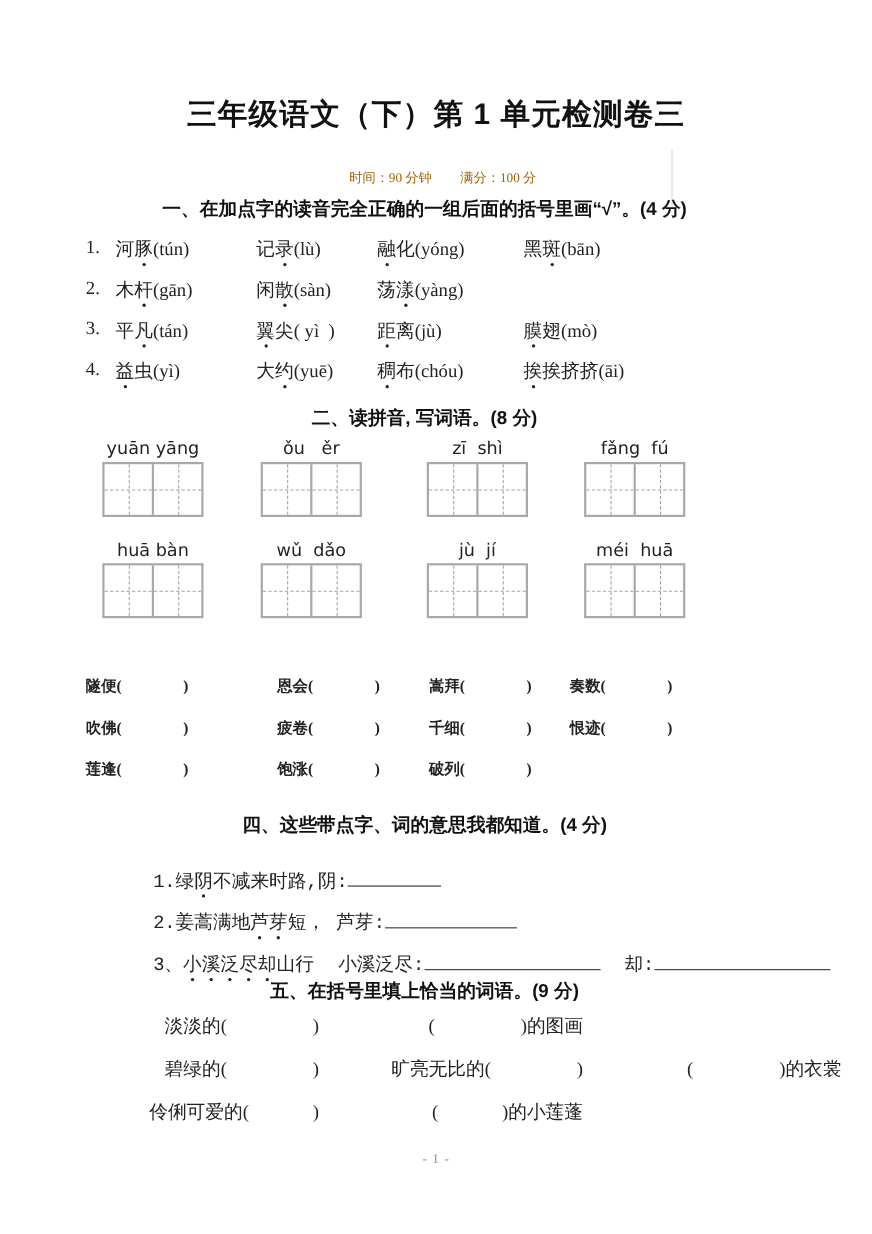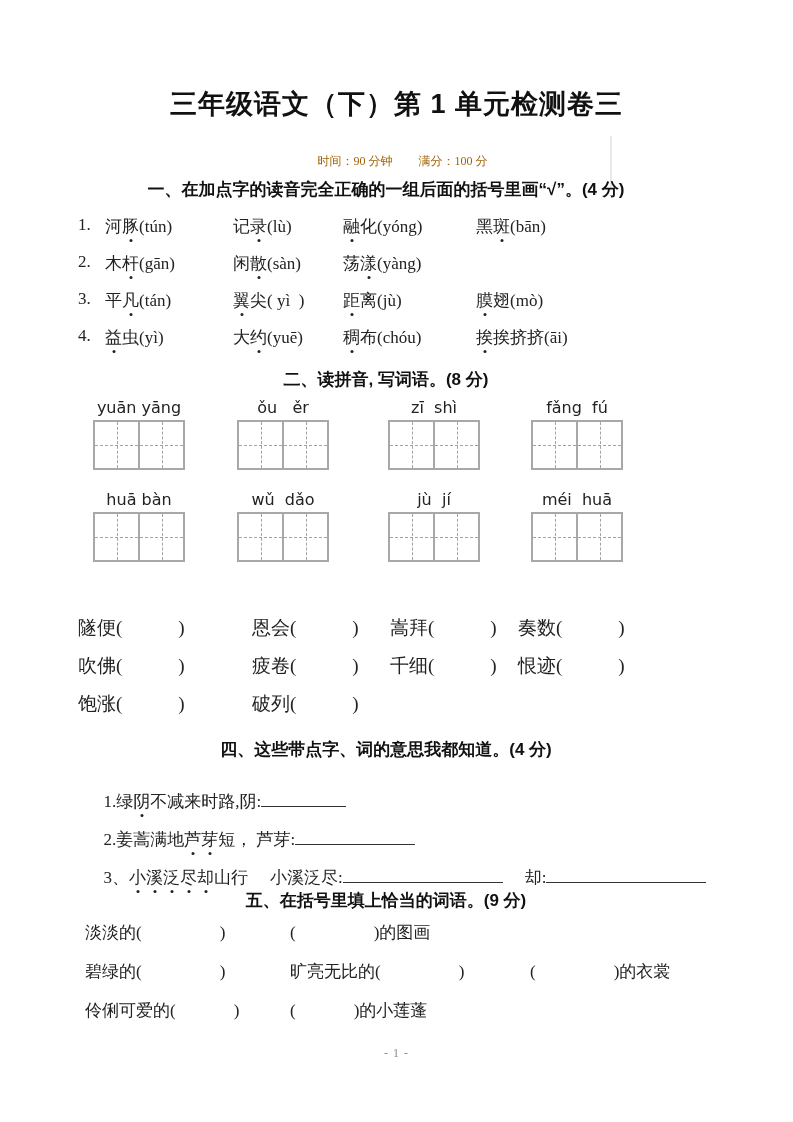--- a/index.html
+++ b/index.html
@@ -48,32 +48,32 @@
   .pyblock { position:absolute; width:92px; text-align:center; }
   .pylabel { font-family:"DejaVu Sans","Liberation Sans",sans-serif; font-size:16px; color:#222; white-space:pre; margin-bottom:3px; }
   .wgrid { display:flex; width:92px; height:50px; border:2px solid #a8a8a8; position:relative; box-sizing:border-box; background:#fff; }
   .wgrid::after { content:""; position:absolute; left:0; right:0; top:50%; border-top:1px dashed #a3a3a3; }
   .wcell { flex:1; position:relative; }
   .wcell + .wcell { border-left:2px solid #a8a8a8; }
   .wcell::before { content:""; position:absolute; top:0; bottom:0; left:50%; border-left:1px dashed #a3a3a3; }
 
   
   .s3-rows { position:absolute; left:78px; top:615px; width:680px; }
-  .s3-row { display:grid; grid-template-columns:174px 138px 128px auto; height:38px; font-size:19px; }
+  .s3-row { display:grid; grid-template-columns:174px 138px 128px auto; height:38px; font-size:14px;font-weight:bold; }
   .gap3 { display:inline-block; width:56px; }
 
   
-  .s4-items { position:absolute; left:78px; top:770px; width:680px; }
+  .s4-items { position:absolute; left:78px; top:770px; width:680px;font-family:Liberation Mono, monospace; }
   .s4-item { height:38px; font-size:17px; white-space:pre; }
   .blank { display:inline-block; border-bottom:1.5px solid #333; height:14px; vertical-align:baseline; }
   .b85 { width:85px; } .b120 { width:120px; } .b160 { width:160px; }
   .lblgap { display:inline-block; width:22px; }
 
   
-  .s5-rows { position:absolute; left:85px; top:921px; width:680px; }
+  .s5-rows { position:absolute; left:85px; top:921px; width:680px;text-align:right; }
   .s5-row { display:grid; grid-template-columns:205px 240px auto; height:39px; font-size:17px; }
   .gap5 { display:inline-block; width:78px; }
   .gap5lg { display:inline-block; width:92px; }
   .gap5sm { display:inline-block; width:58px; }
 
   .footer { position:absolute; top:1046px; left:0; width:100%; text-align:center; font-size:12px; color:#8c8c8c; letter-spacing:1px; }
 </style>
 </head>
 <body>
 
@@ -191,20 +191,21 @@
       <span><span>嵩拜</span><span>(</span><span class="gap3"></span><span>)</span></span>
       <span><span>奏数</span><span>(</span><span class="gap3"></span><span>)</span></span>
     </div>
     <div class="s3-row">
       <span><span>吹佛</span><span>(</span><span class="gap3"></span><span>)</span></span>
       <span><span>疲卷</span><span>(</span><span class="gap3"></span><span>)</span></span>
       <span><span>千细</span><span>(</span><span class="gap3"></span><span>)</span></span>
       <span><span>恨迹</span><span>(</span><span class="gap3"></span><span>)</span></span>
     </div>
     <div class="s3-row">
+      <span><span>莲逢</span><span>(</span><span class="gap3"></span><span>)</span></span>
       <span><span>饱涨</span><span>(</span><span class="gap3"></span><span>)</span></span>
       <span><span>破列</span><span>(</span><span class="gap3"></span><span>)</span></span>
     </div>
   </div>
 
   <div class="sec" style="top:738px">
     <div class="heading">四、这些带点字、词的意思我都知道。(4 分)</div>
   </div>
   <div class="s4-items">
     <div class="s4-item">

